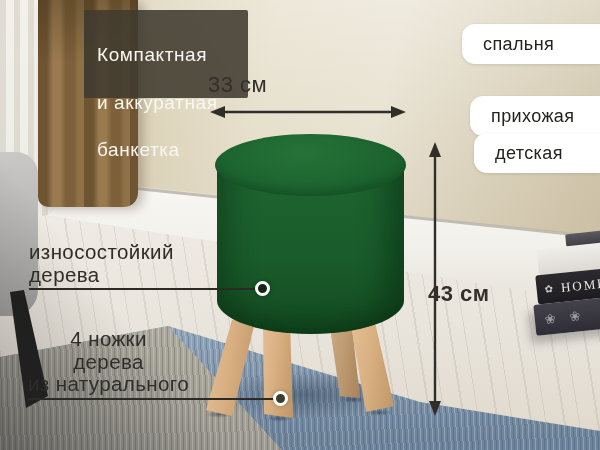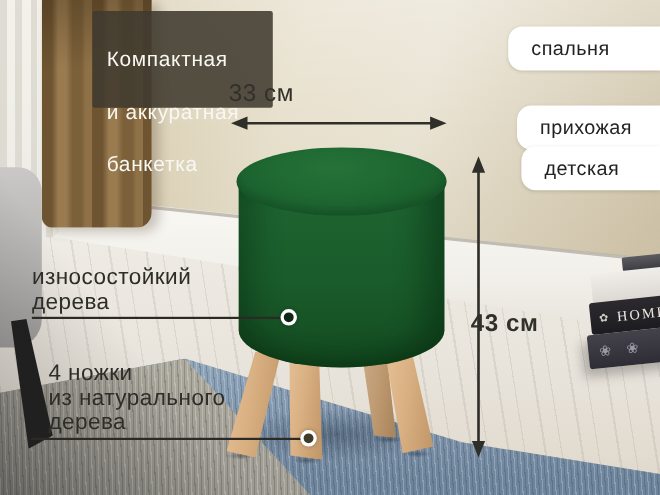--- a/index.html
+++ b/index.html
@@ -95,21 +95,21 @@
     display:flex;align-items:center;padding-left:21px;font-size:18px;letter-spacing:0.4px;color:#232321;
     box-shadow:0 1px 3px rgba(80,75,60,0.18);}
   .tag-1{top:24px;width:138px;} .tag-2{top:59px;width:135px;}
   .tag-3{top:96px;width:130px;text-align:right;} .tag-4{top:133px;width:126px;}
   .dim-label{color:#31302a;font-size:22px;letter-spacing:0.5px;}
   .dim-w{left:208px;top:72px;width:200px;text-align:left;}
   .dim-h{left:428px;top:281px;font-weight:bold;}
   .callout{color:#2e2d28;font-size:20.5px;line-height:22.5px;letter-spacing:0.4px;}
   .callout span{display:block;}
   .co-velour{left:29px;top:241px;}
-  .co-legs{left:44px;top:328px;}
+  .co-legs{left:28px;top:328px;text-align:center;}
   .callout-line{height:2px;background:#2b2a25;}
   .cl-velour{left:29px;top:288px;width:228px;}
   .cl-legs{left:28px;top:398px;width:247px;}
   .callout-dot{width:15px;height:15px;border:3.5px solid #ffffff;border-radius:50%;
     background:rgba(12,24,14,0.74);box-shadow:0 0 4px rgba(0,0,0,0.25);}
   .cd-velour{left:255px;top:281px;}
   .cd-legs{left:273px;top:391px;}
   svg.arrow{overflow:visible;}
 </style>
 </head>
@@ -189,19 +189,19 @@
 
   <div class="callout co-velour">
     <span>износостойкий</span>
     <span>дерева</span>
   </div>
   <div class="callout-line cl-velour"></div>
   <div class="callout-dot cd-velour" style="position:absolute;"></div>
 
   <div class="callout co-legs">
     <span>4 ножки</span>
+    <span>дерева</span>
     <span>из натурального</span>
-    <span>дерева</span>
   </div>
   <div class="callout-line cl-legs"></div>
   <div class="callout-dot cd-legs" style="position:absolute;"></div>
 
 </div>
 
 </body></html>

